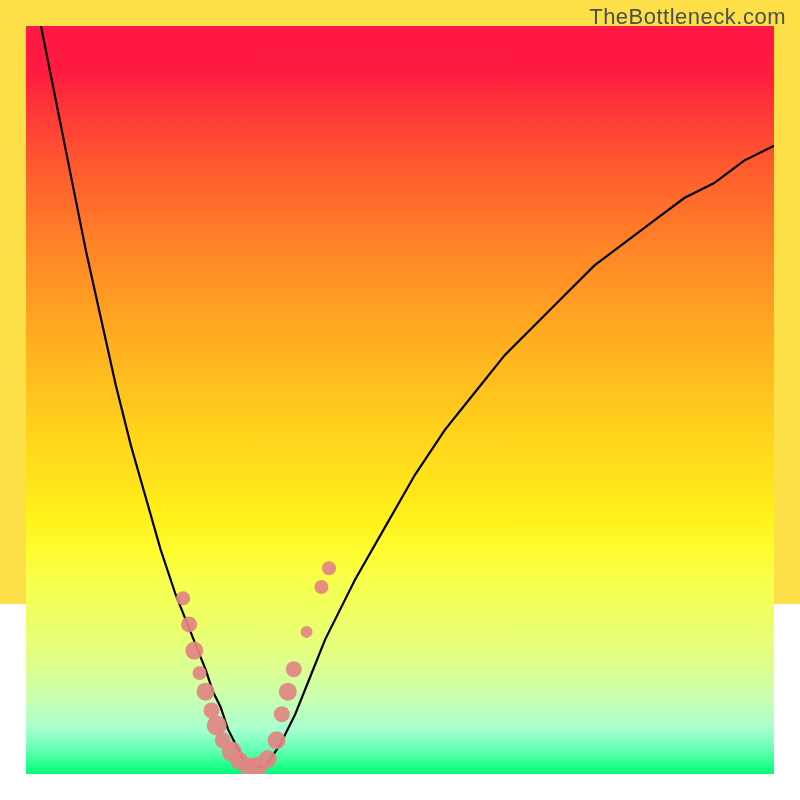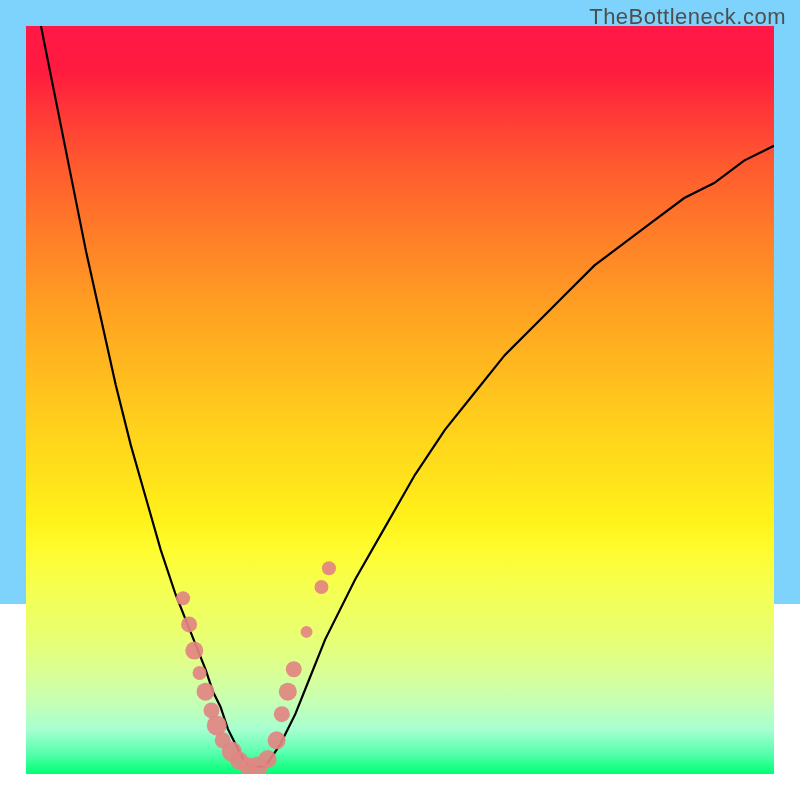--- a/index.html
+++ b/index.html
@@ -1,16 +1,16 @@
 <!DOCTYPE html>
 <html><head>
 <meta charset="utf-8">
 <style>
 html,body{margin:0;padding:0;width:800px;height:800px;overflow:hidden;background:#fff;font-family:Arial,sans-serif}
-.frame{position:relative;width:800px;height:604px;background:#7dd3fc}
+.frame{position:relative;width:800px;height:604px;background:#fde047}
 .plot{position:absolute;left:26px;top:26px;width:748px;height:748px;background:linear-gradient(to bottom,
   #ff1846 0%,#ff1b3f 6%,#ff3a37 12%,#ff5730 18%,#ff6f2b 24%,#ff8527 30%,#ff9a23 36%,
   #ffae20 42%,#ffc01e 48%,#ffd21c 54%,#ffe11b 60%,#fff21a 66%,#fffc2f 70%,#f7ff4a 74%,
   #f0ff5f 78%,#e8ff75 82%,#dbff92 86%,#c9ffb1 90%,#a8ffd0 94%,#5effb1 97%,#00ff74 100%)}
 .curve{position:absolute;left:26px;top:26px;width:748px;height:748px;pointer-events:none}
 .marker{fill:#e28582;opacity:.92}
 .watermark{position:absolute;top:4px;right:14px;color:#4e4e4e;font-size:22px;letter-spacing:.5px;font-weight:500}
 </style>
 </head>
 <body>

